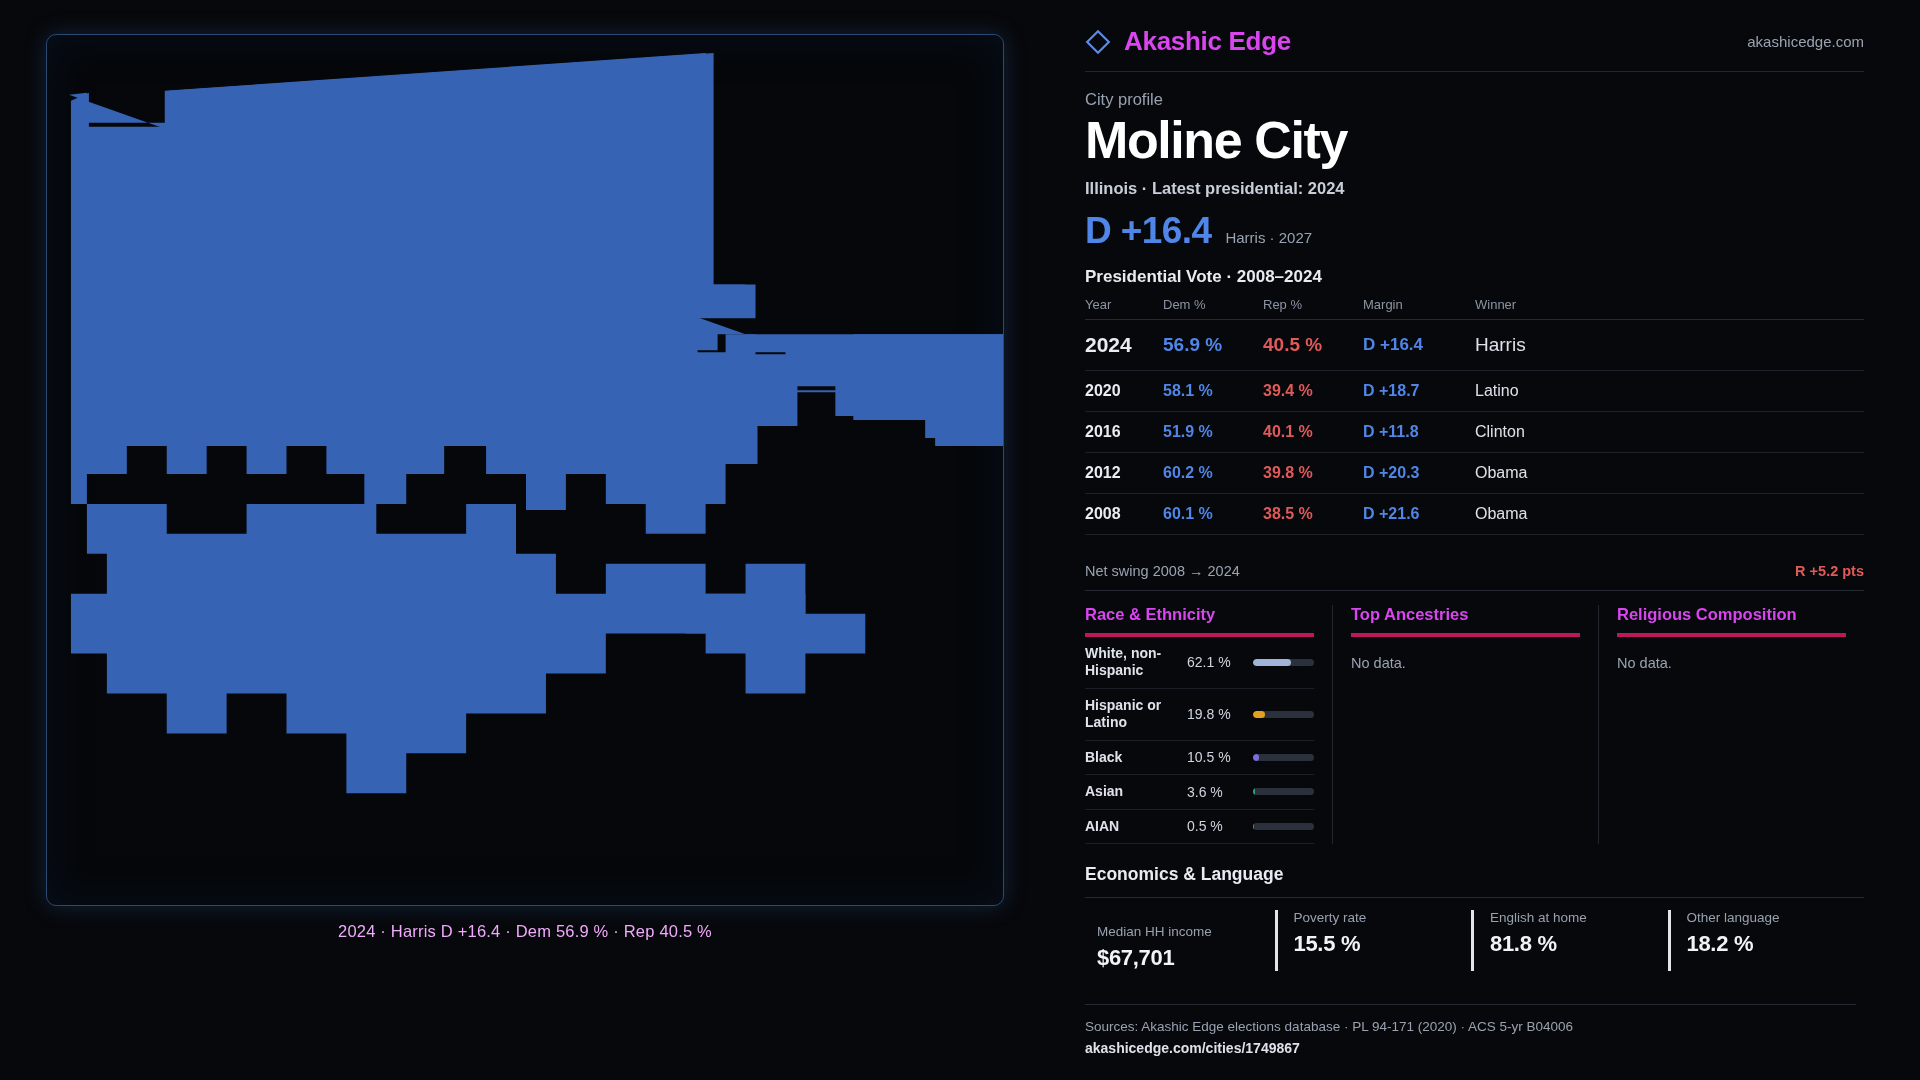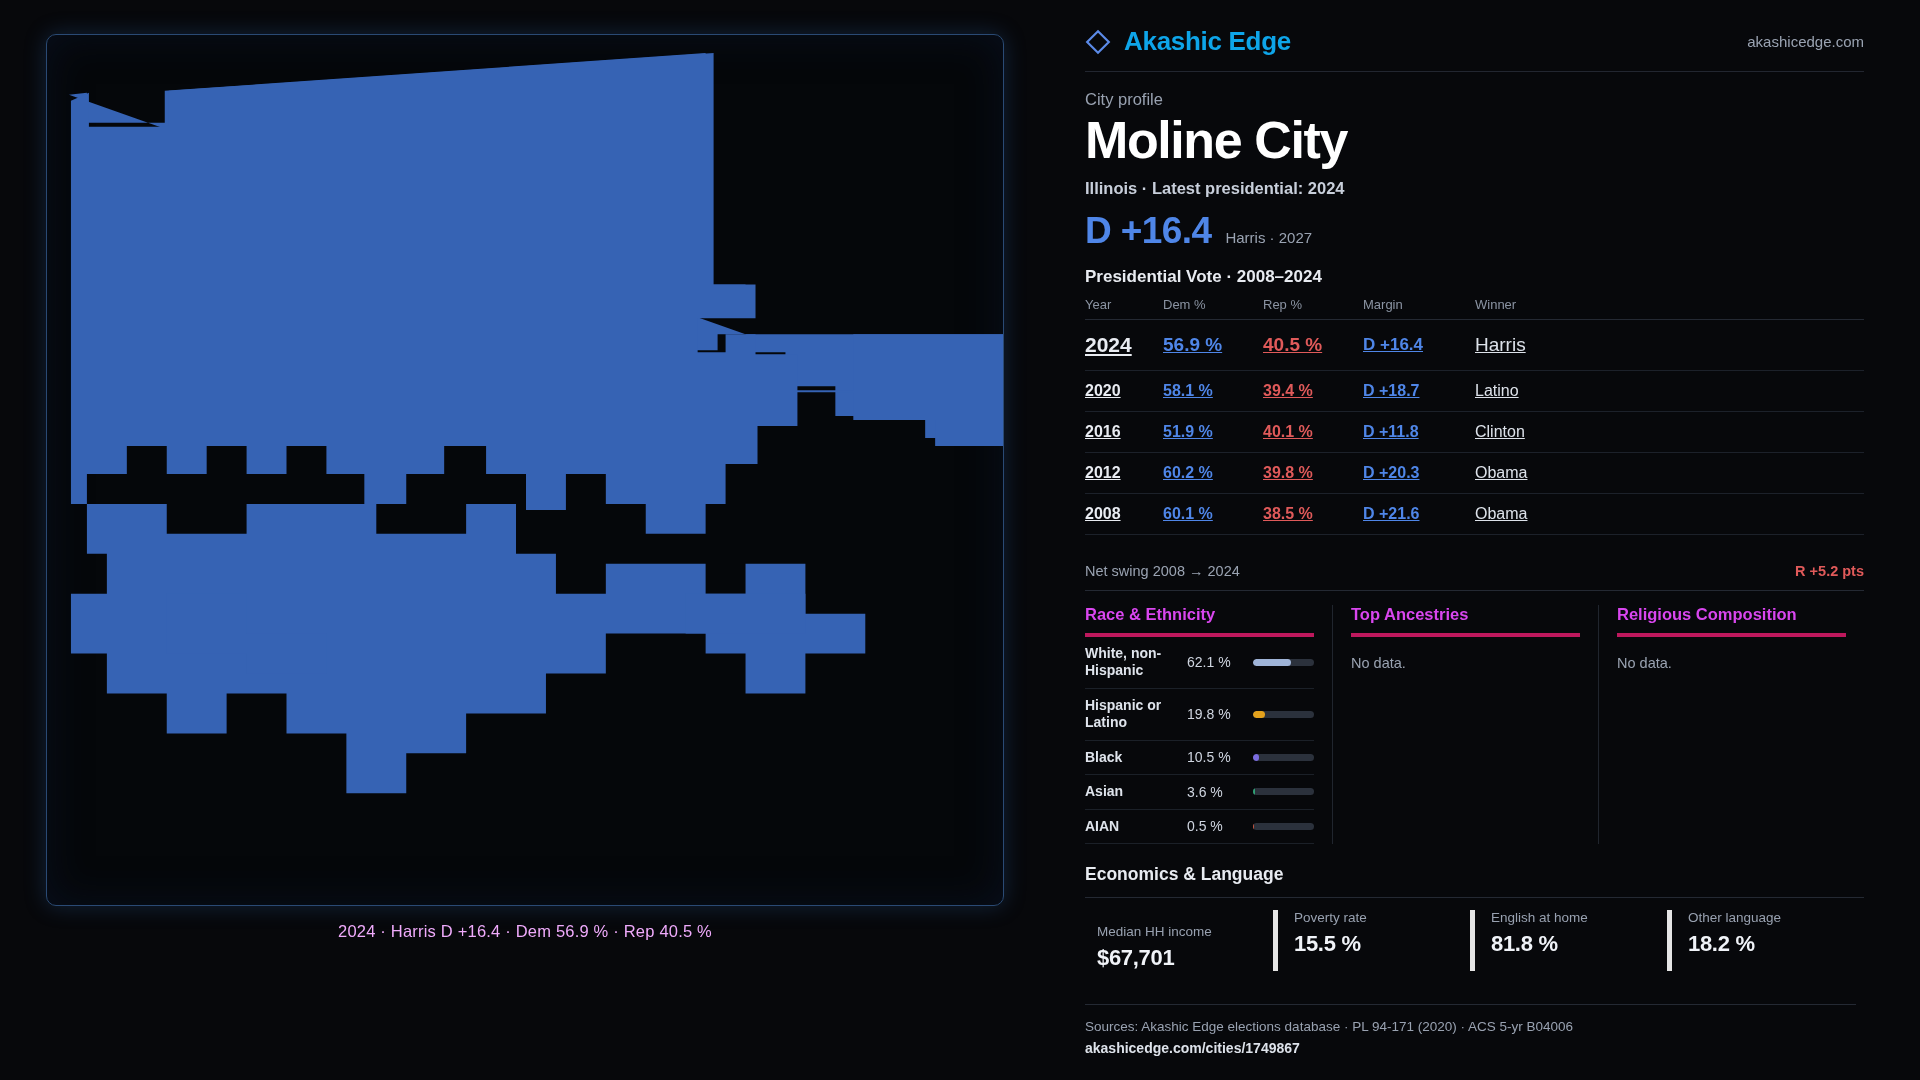--- a/index.html
+++ b/index.html
@@ -43,21 +43,21 @@
     padding: 26px 56px 0 40px;
     position: relative;
   }
   .brand-row {
     display: flex; align-items: center; justify-content: space-between;
     padding-bottom: 14px;
     border-bottom: 1px solid #222630;
   }
   .brand { display: flex; align-items: center; gap: 13px; }
   .diamond-icon { width: 26px; height: 26px; flex: 0 0 26px; }
-  .brand-name { font-size: 26px; font-weight: 700; letter-spacing: -0.3px; color: #0ea5e9; }
+  .brand-name { font-size: 26px; font-weight: 700; letter-spacing: -0.3px; color: #d946ef; }
   .brand-url { font-size: 15px; color: #9aa3b2; }
 
   .eyebrow { margin-top: 18px; font-size: 16.5px; color: #98a1b0; }
   .city-title {
     font-size: 52px; font-weight: 700; letter-spacing: -1.4px;
     margin-top: 4px; color: #ffffff; line-height: 1.05;
   }
   .subline { margin-top: 11px; font-size: 16.5px; font-weight: 700; color: #c8cfdb; }
 
   .margin-row { display: flex; align-items: flex-end; gap: 14px; margin-top: 14px; }
@@ -67,21 +67,21 @@
   .section-title { margin-top: 18px; font-size: 17px; font-weight: 700; color: #e8ebf1; }
 
   
   table.vote { width: 100%; border-collapse: collapse; margin-top: 10px; }
   table.vote thead th {
     text-align: left; font-size: 13px; font-weight: 400; color: #8b94a3;
     padding: 0 0 7px 0; border-bottom: 1px solid #242933;
   }
   table.vote tbody td {
     padding: 11px 0; border-bottom: 1px solid #1c212a;
-    font-size: 16px; vertical-align: middle; text-decoration: underline;
+    font-size: 16px; vertical-align: middle;
   }
   table.vote tbody tr.top td { padding: 13px 0; }
   .c-year  { width: 78px; font-weight: 700; color: #e9ecf2; }
   .c-dem   { width: 100px; color: #4f86e8; font-weight: 700; }
   .c-rep   { width: 100px; color: #e05a5a; font-weight: 700; }
   .c-marg  { width: 112px; color: #4f86e8; font-weight: 700; }
   .c-win   { color: #dde2ea; }
   tr.top .c-year { font-size: 21px; }
   tr.top .c-dem, tr.top .c-rep { font-size: 19px; }
   tr.top .c-marg { font-size: 17px; }
@@ -106,21 +106,21 @@
     padding: 8px 0; border-bottom: 1px solid #1b2028;
   }
   .race-name { flex: 0 0 92px; font-size: 14px; font-weight: 700; color: #dfe4ec; line-height: 1.25; }
   .race-pct { flex: 0 0 56px; font-size: 14px; color: #cfd5e0; }
   .race-bar { flex: 1 1 auto; height: 7px; border-radius: 4px; background: #2b313c; position: relative; overflow: hidden; }
   .race-fill { position: absolute; left: 0; top: 0; bottom: 0; border-radius: 4px; }
 
   
   .econ-title { margin-top: 20px; font-size: 17.5px; font-weight: 700; color: #e8ebf1; padding-bottom: 12px; border-bottom: 1px solid #242933; }
   .econ-row { display: flex; margin-top: 12px; }
-  .econ-cell { flex: 1 1 0; padding: 0 16px; border-left: 5px solid #e5e5e5; }
+  .econ-cell { flex: 1 1 0; padding: 0 16px; border-left: 3px solid #e5e5e5; }
   .econ-cell:first-child { border-left: none; padding-left: 12px; margin-top: 14px; }
   .econ-label { font-size: 13.5px; color: #98a1b0; }
   .econ-value { margin-top: 6px; font-size: 22px; font-weight: 700; color: #f0f3f8; letter-spacing: -0.3px; }
 
   
   .footer { position: absolute; left: 40px; right: 64px; bottom: 24px; }
   .footer-rule { height: 1px; background: #242933; margin-bottom: 14px; }
   .footer-line { font-size: 13.5px; color: #99a2b1; }
   .footer-line2 { font-size: 14px; color: #dde2ea; margin-top: 6px; font-weight: 700; }
 </style>

